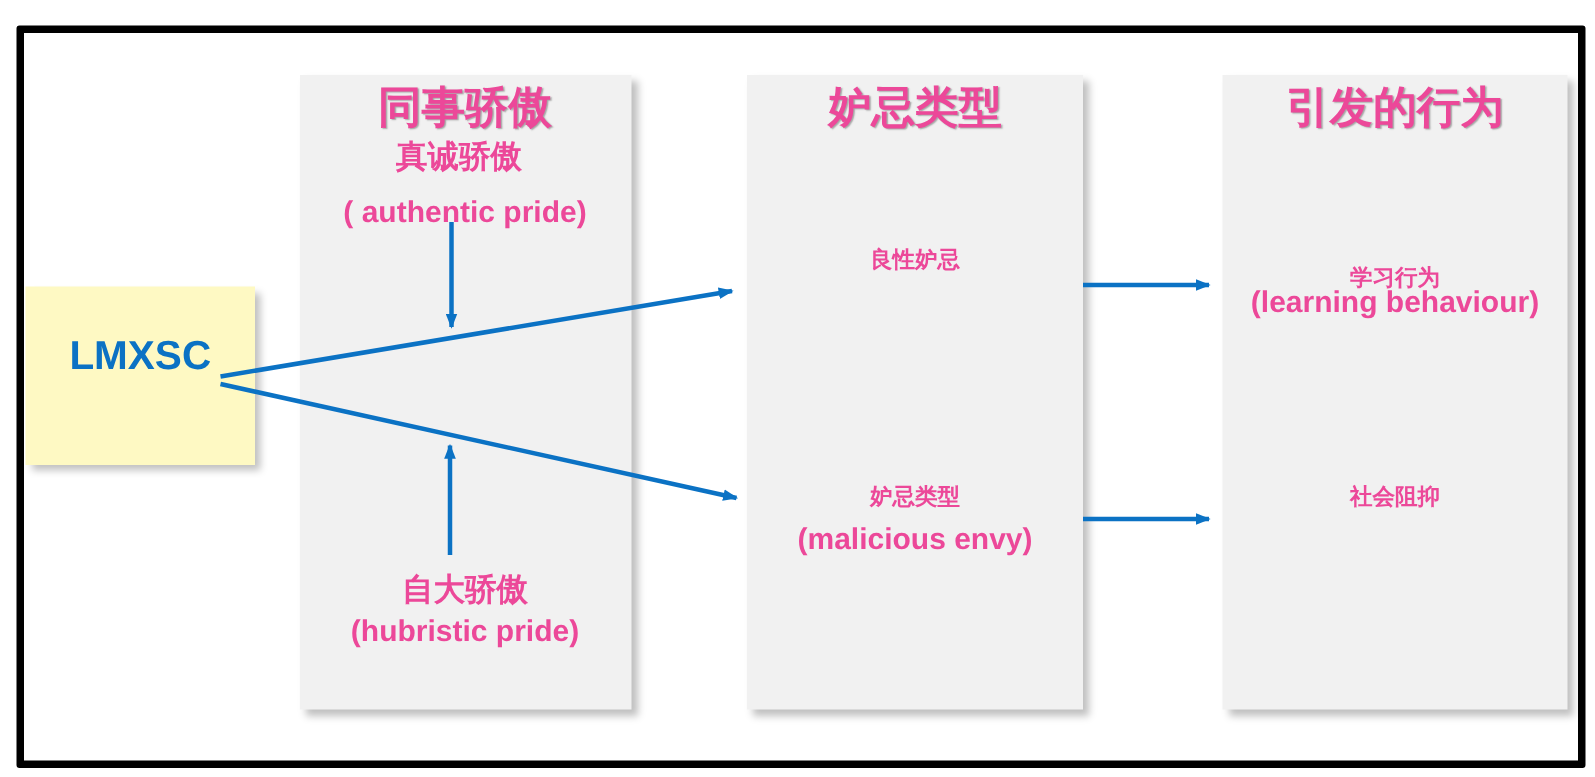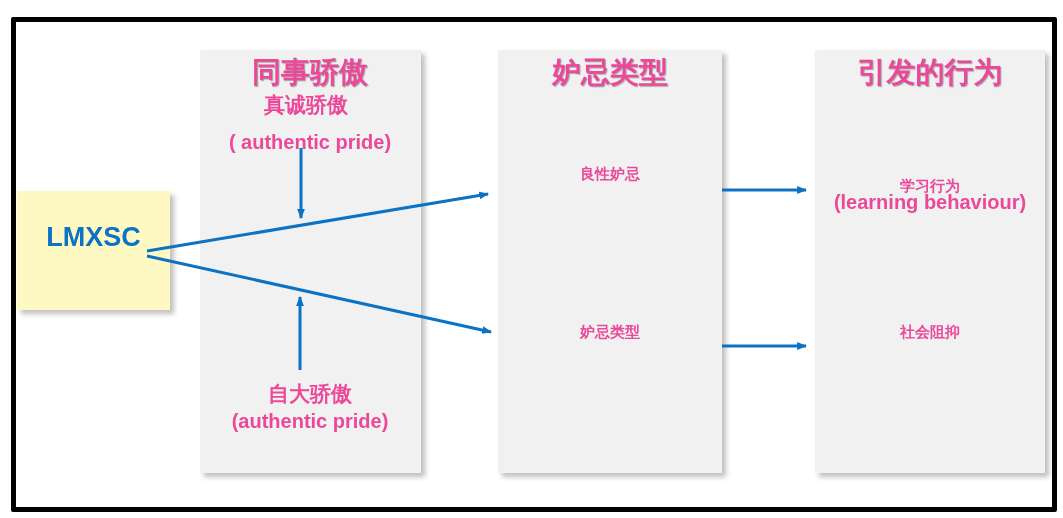--- a/index.html
+++ b/index.html
@@ -82,25 +82,26 @@
   <div class="panel panel-3"></div>
 
   <div class="lmxsc-box">
     <span class="lmxsc-label">LMXSC</span>
   </div>
 
   <div class="txt hdr" style="left:310px;">同事骄傲</div>
   <div class="txt zh" style="left:306px; top:92px;">真诚骄傲</div>
   <div class="txt en" style="left:310px; top:129px;">( authentic pride)</div>
   <div class="txt zh" style="left:310px; top:381px;">自大骄傲</div>
-  <div class="txt en" style="left:310px; top:408px;">(authentic pride)</div>
+  <div class="txt en" style="left:310px; top:408px;">(hubristic pride)</div>
 
   <div class="txt hdr" style="left:610px;">妒忌类型</div>
   <div class="txt node-zh" style="left:610px; top:160px;">良性妒忌</div>
   <div class="txt node-zh" style="left:610px; top:318px;">妒忌类型</div>
+  <div class="txt node-en" style="left:610px; top:346px;">(malicious envy)</div>
 
   <div class="txt hdr" style="left:930px;">引发的行为</div>
   <div class="txt node-zh" style="left:930px; top:160px;margin-top:12px;">学习行为</div>
   <div class="txt node-en" style="left:930px; top:188px;">(learning behaviour)</div>
   <div class="txt node-zh" style="left:930px; top:318px;">社会阻抑</div>
 
   <svg class="arrow-layer" viewBox="0 0 1063 518">
     <defs>
       <marker id="arrowhead" markerWidth="10" markerHeight="8" refX="8" refY="3.5" orient="auto" markerUnits="userSpaceOnUse" viewBox="0 0 9 7">
         <path d="M0,0 L9,3.5 L0,7 Z" fill="#0b72c4"></path>

